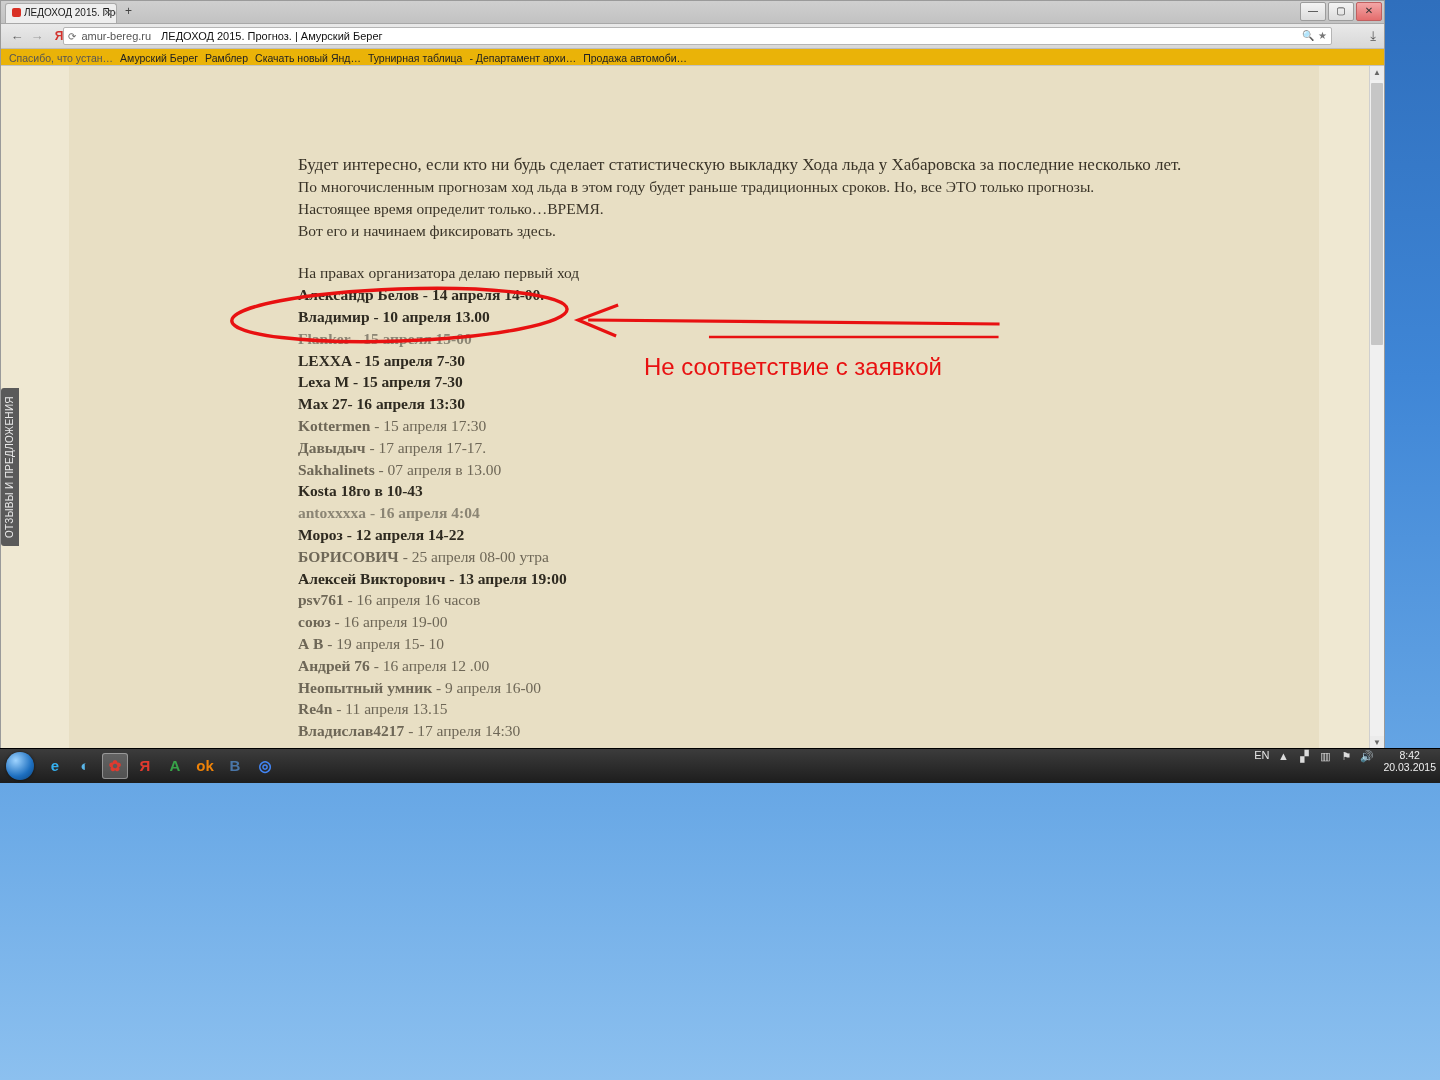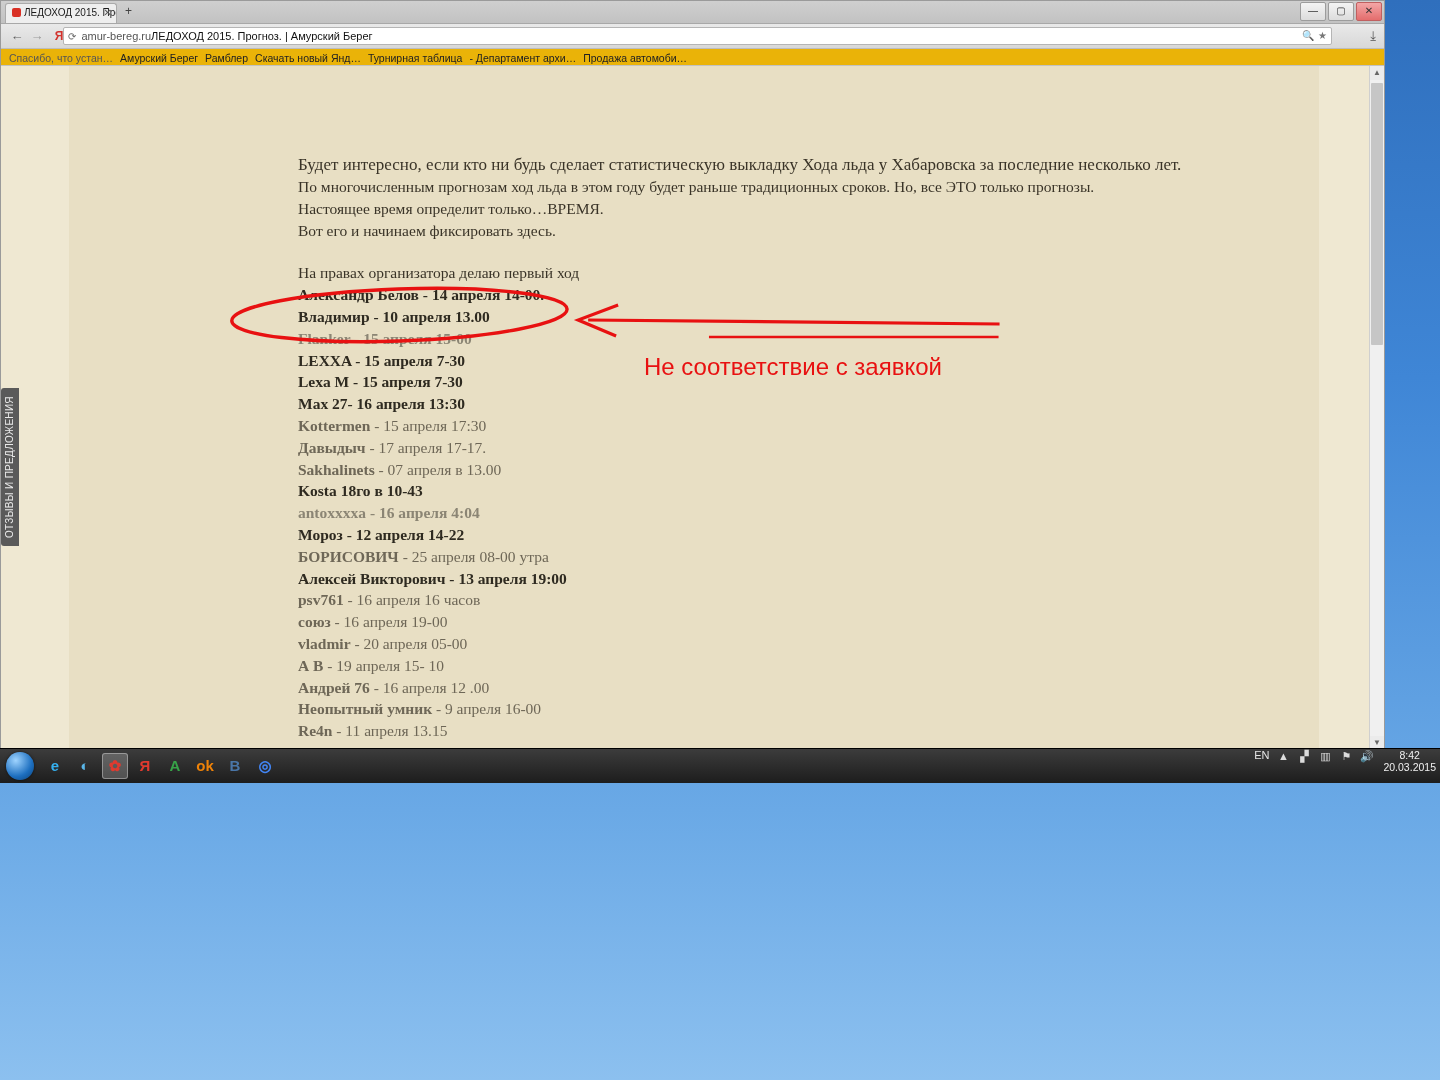--- a/index.html
+++ b/index.html
@@ -133,21 +133,21 @@
     box-sizing: border-box;
     white-space: nowrap;
     overflow: hidden;
   }
   .omnibox .reload {
     color: #6b6b6b;
     margin-right: 5px;
     font-size: 10px;
   }
   .omnibox .host { color: #555555; }
-  .omnibox .title { color: #111111; }
+  .omnibox .title { color: #111111; margin-left: 10px; }
   .omnibox .omni-right {
     position: absolute;
     right: 4px; top: 2px;
     color: #777;
     font-size: 10px;
   }
   #nav-download {
     position: absolute;
     right: 8px; top: 4px;
     font-size: 13px;
@@ -401,21 +401,20 @@
           <div class="entry"><span class="nick-mid">Kottermen</span><span class="rest-mid"> - 15 апреля 17:30</span></div>
           <div class="entry"><span class="nick-mid">Давыдыч</span><span class="rest-mid"> - 17 апреля 17-17.</span></div>
           <div class="entry"><span class="nick-mid">Sakhalinets</span><span class="rest-mid"> - 07 апреля в 13.00</span></div>
           <div class="entry"><span class="nick-bold">Kosta</span><span class="rest-bold"> 18го в 10-43</span></div>
           <div class="entry"><span class="nick-grey">antoxxxxa</span><span class="rest-grey"> - 16 апреля 4:04</span></div>
           <div class="entry"><span class="nick-bold">Мороз</span><span class="rest-bold"> - 12 апреля 14-22</span></div>
           <div class="entry"><span class="nick-mid">БОРИСОВИЧ</span><span class="rest-mid"> - 25 апреля 08-00 утра</span></div>
           <div class="entry"><span class="nick-bold">Алексей Викторович</span><span class="rest-bold"> - 13 апреля 19:00</span></div>
           <div class="entry"><span class="nick-mid">psv761</span><span class="rest-mid"> - 16 апреля 16 часов</span></div>
           <div class="entry"><span class="nick-mid">союз</span><span class="rest-mid"> - 16 апреля 19-00</span></div>
-          <div class="entry"><span class="nick-mid">vladmir</span><span class="rest-mid"> - 20 апреля 05-00</span></div>
           <div class="entry"><span class="nick-mid">А В</span><span class="rest-mid"> - 19 апреля 15- 10</span></div>
           <div class="entry"><span class="nick-mid">Андрей 76</span><span class="rest-mid"> - 16 апреля 12 .00</span></div>
           <div class="entry"><span class="nick-mid">Неопытный умник</span><span class="rest-mid"> - 9 апреля 16-00</span></div>
           <div class="entry"><span class="nick-mid">Re4n</span><span class="rest-mid"> - 11 апреля 13.15</span></div>
           <div class="entry"><span class="nick-mid">Владислав4217</span><span class="rest-mid"> - 17 апреля 14:30</span></div>
         </div>
     </div>
 
     <svg id="annotation-layer" viewBox="0 0 1385 684" preserveAspectRatio="none">
       <ellipse cx="399" cy="249" rx="168" ry="26" fill="none" stroke="#e81111" stroke-width="3.4" transform="rotate(-2 399 249)"></ellipse>

